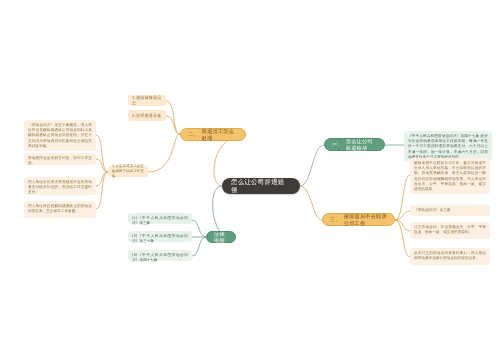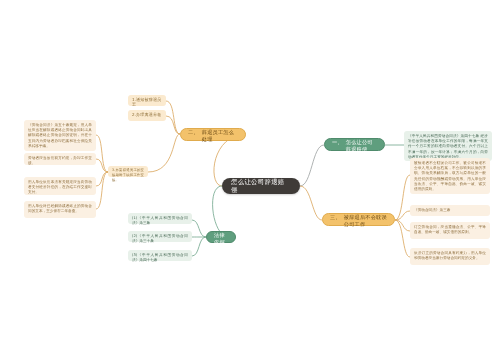--- a/index.html
+++ b/index.html
@@ -25,21 +25,21 @@
     position: absolute;
     left: 0; top: 0;
     width: 500px;
     height: 360px;
     pointer-events: none;
   }
   .node {
     position: absolute;
     box-sizing: border-box;
     display: flex;
-    align-items: flex-start;
+    align-items: center;
     line-height: 1.25;
   }
 
   
   .root {
     background: #3f3b38;
     color: #ffffff;
     border-radius: 11px;
     font-size: 6.4px;
     letter-spacing: .3px;

